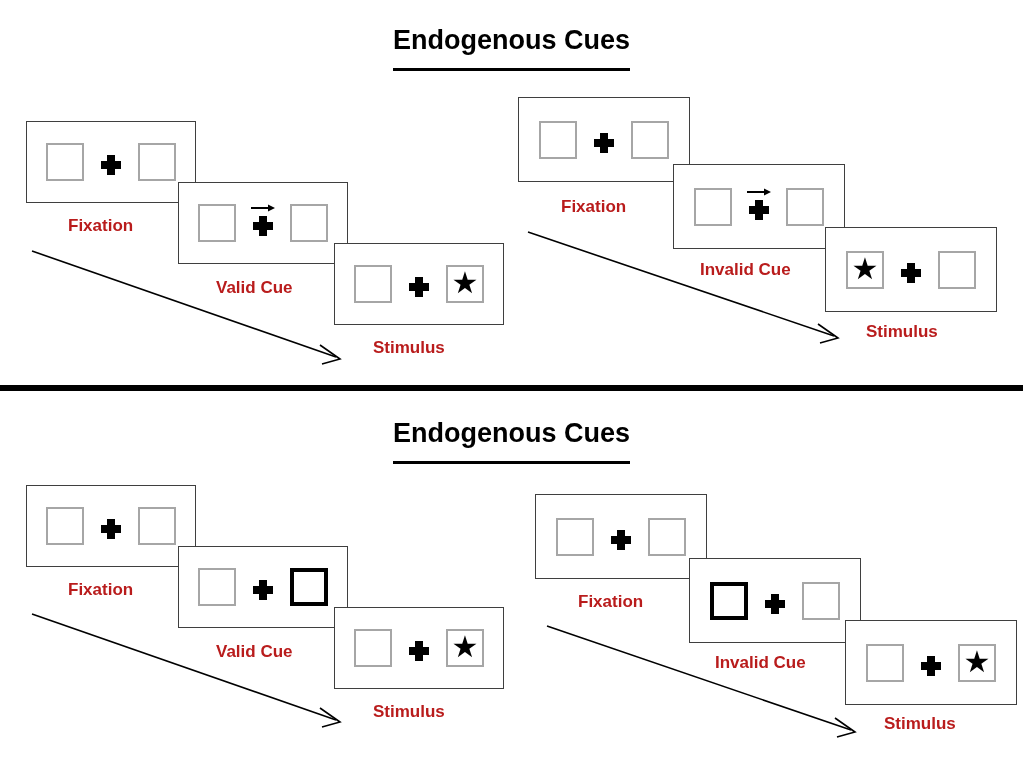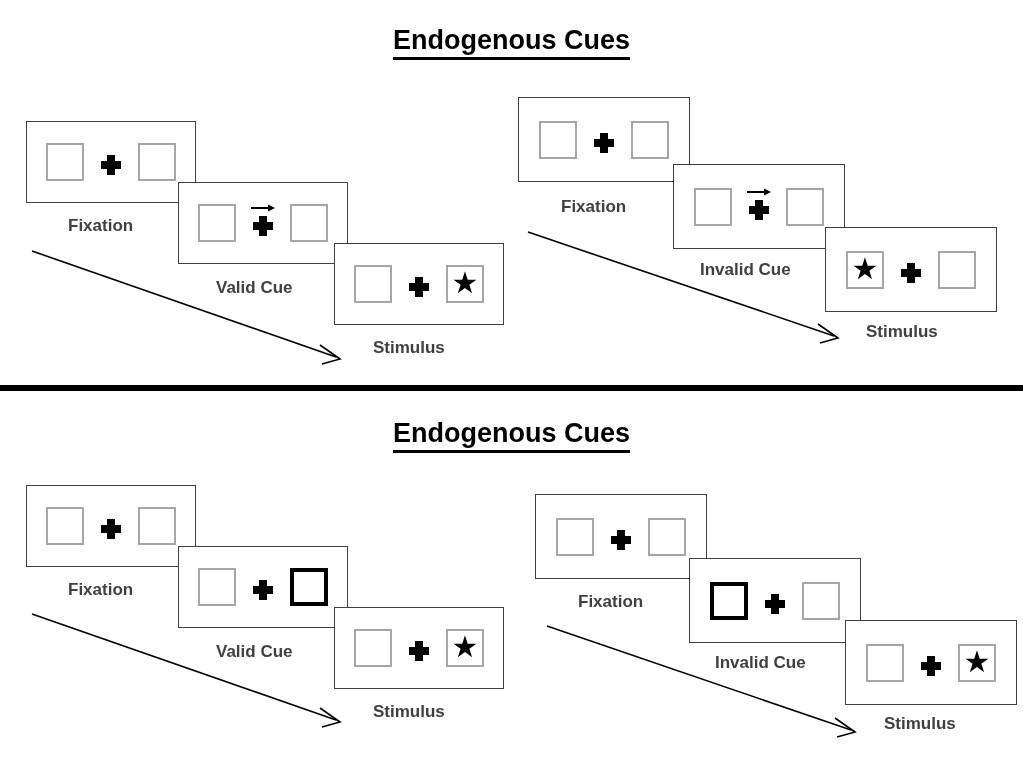--- a/index.html
+++ b/index.html
@@ -22,21 +22,21 @@
     width: 100%;
     left: 0;
     text-align: center;
     font-size: 27px;
     font-weight: bold;
     letter-spacing: 0px;
     color: #000000;
   }
   .section-title span {
     border-bottom: 3px solid #000000;
-    padding-bottom: 1px;
+    padding-bottom: 12px;
     display: inline-block;
   }
 
   
   .divider {
     position: absolute;
     left: 0;
     width: 1023px;
     height: 6px;
     background: #000000;
@@ -133,21 +133,21 @@
     top: 0px;
     width: 26px;
     height: 10px;
   }
 
   
   .caption {
     position: absolute;
     font-size: 17px;
     font-weight: bold;
-    color: #404040;
+    color: #b91c1c;
     white-space: nowrap;
     z-index: 6;
   }
 
   
   .timearrow {
     position: absolute;
     z-index: 1;
     overflow: visible;
   }

